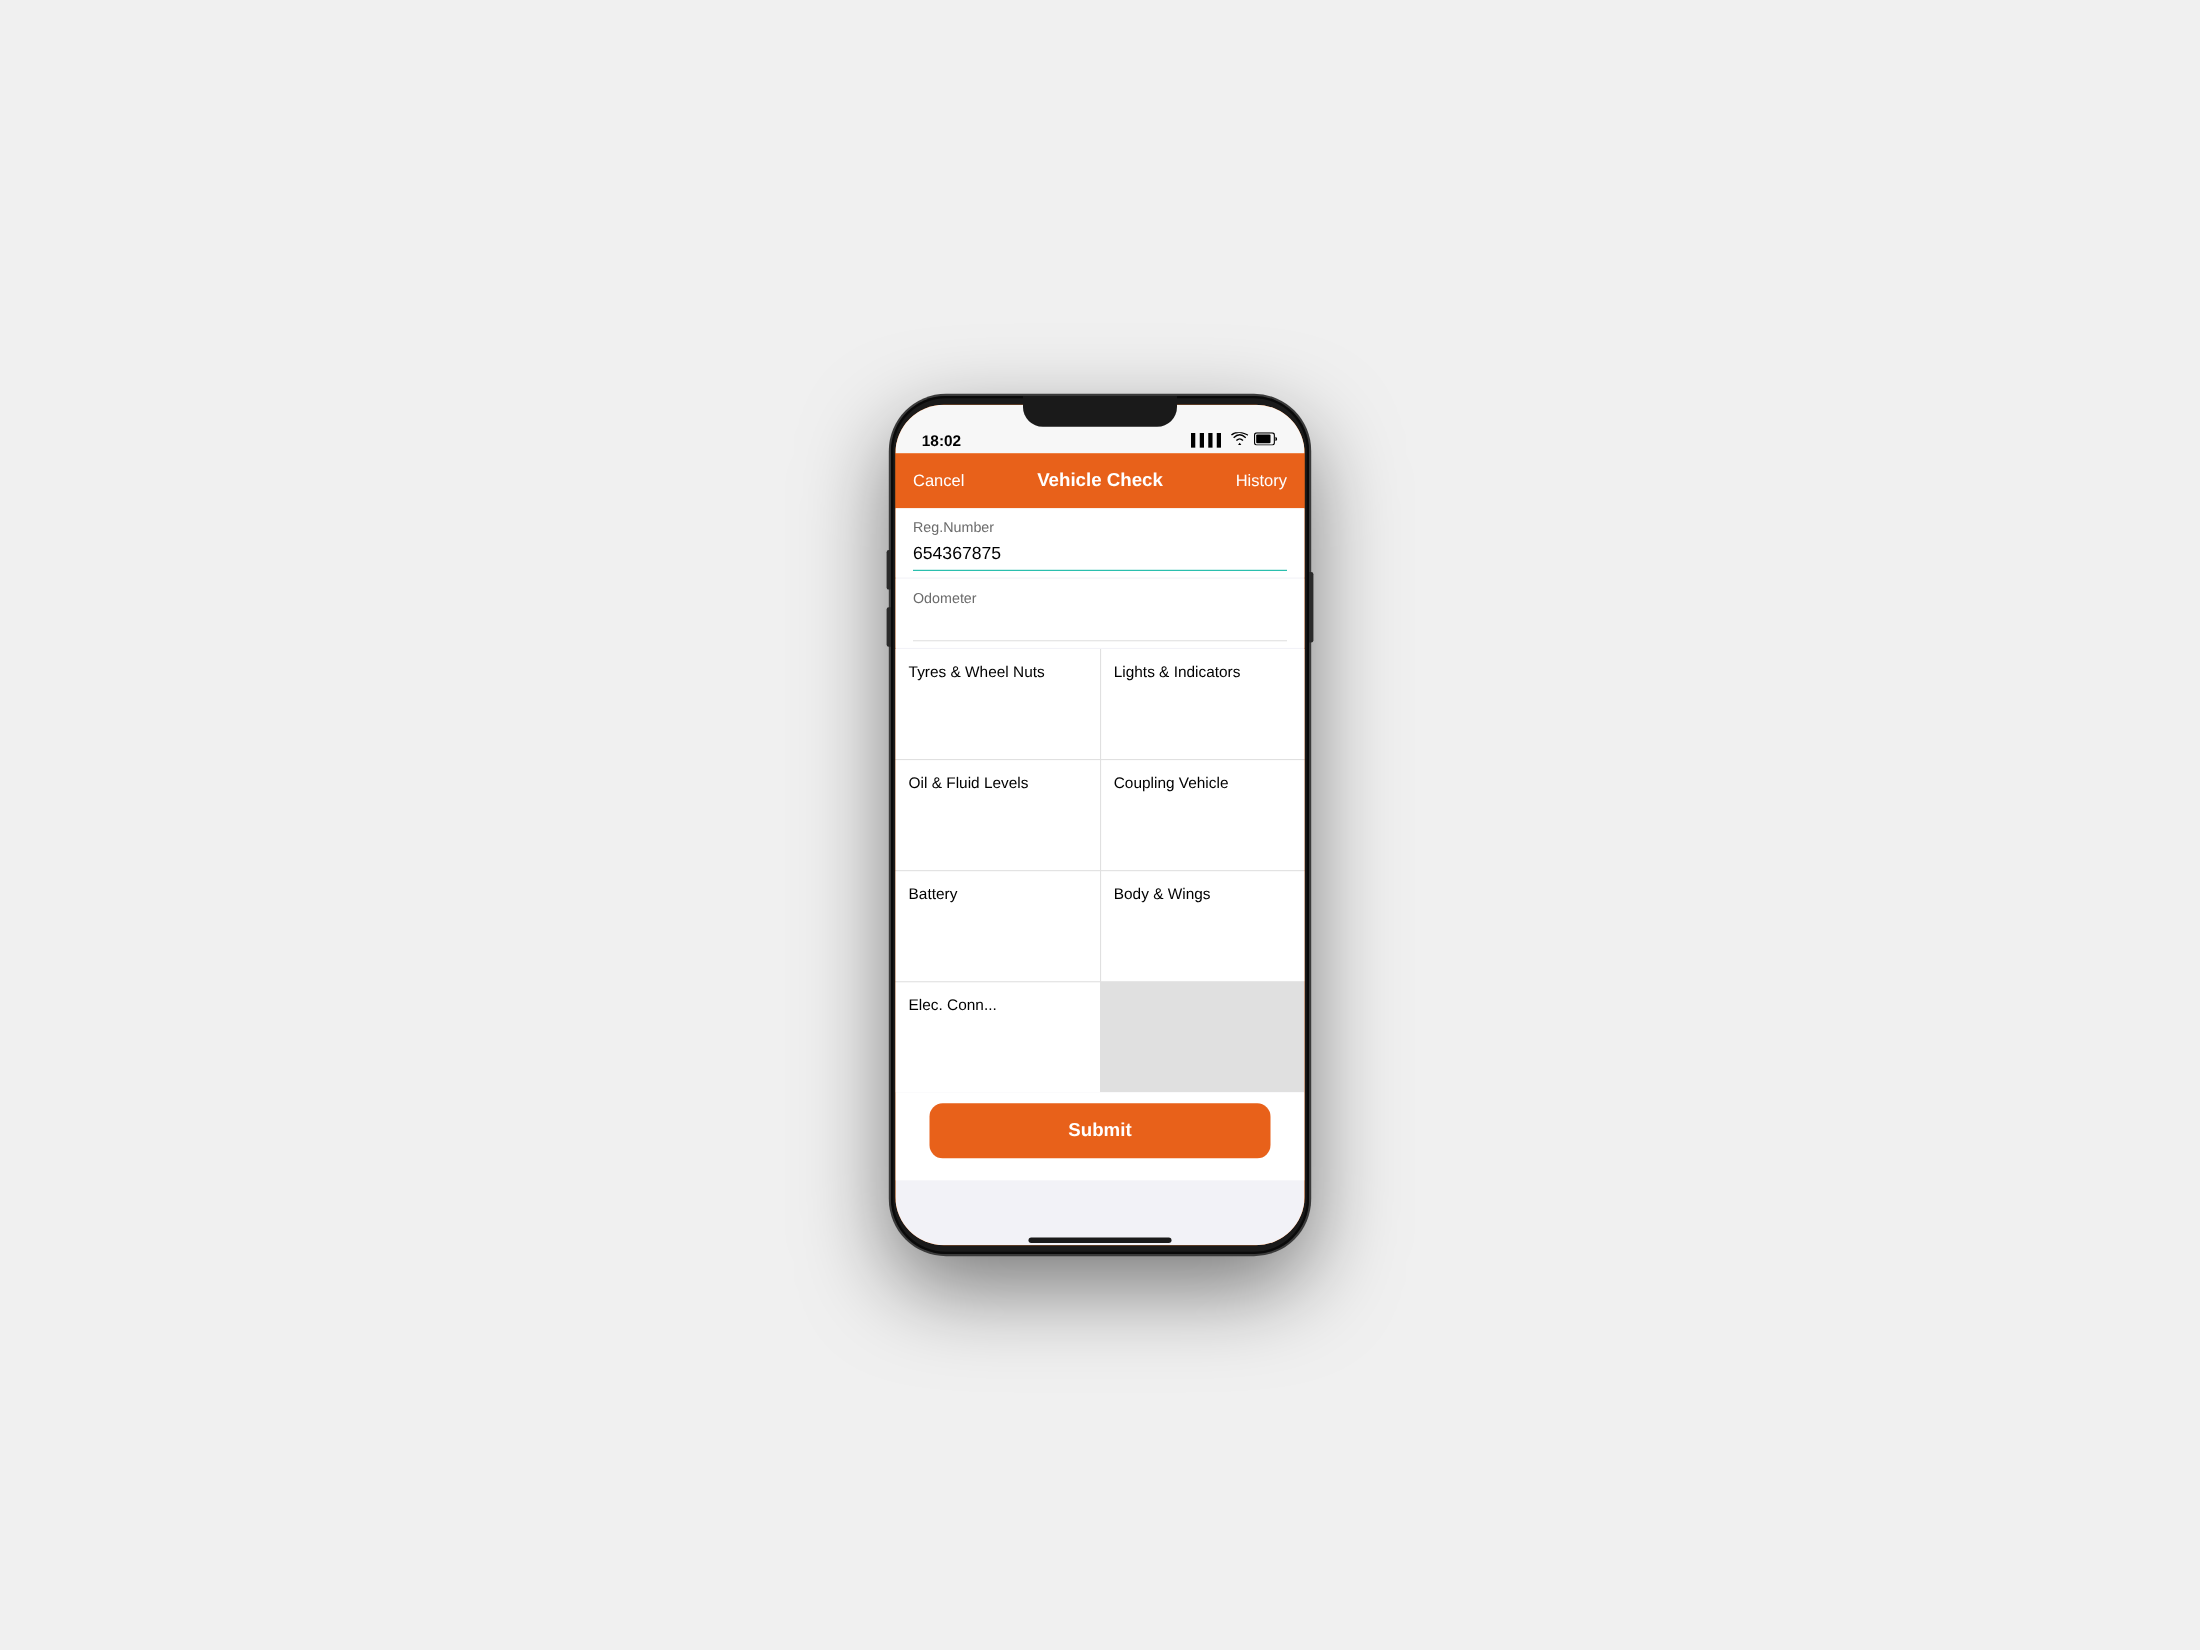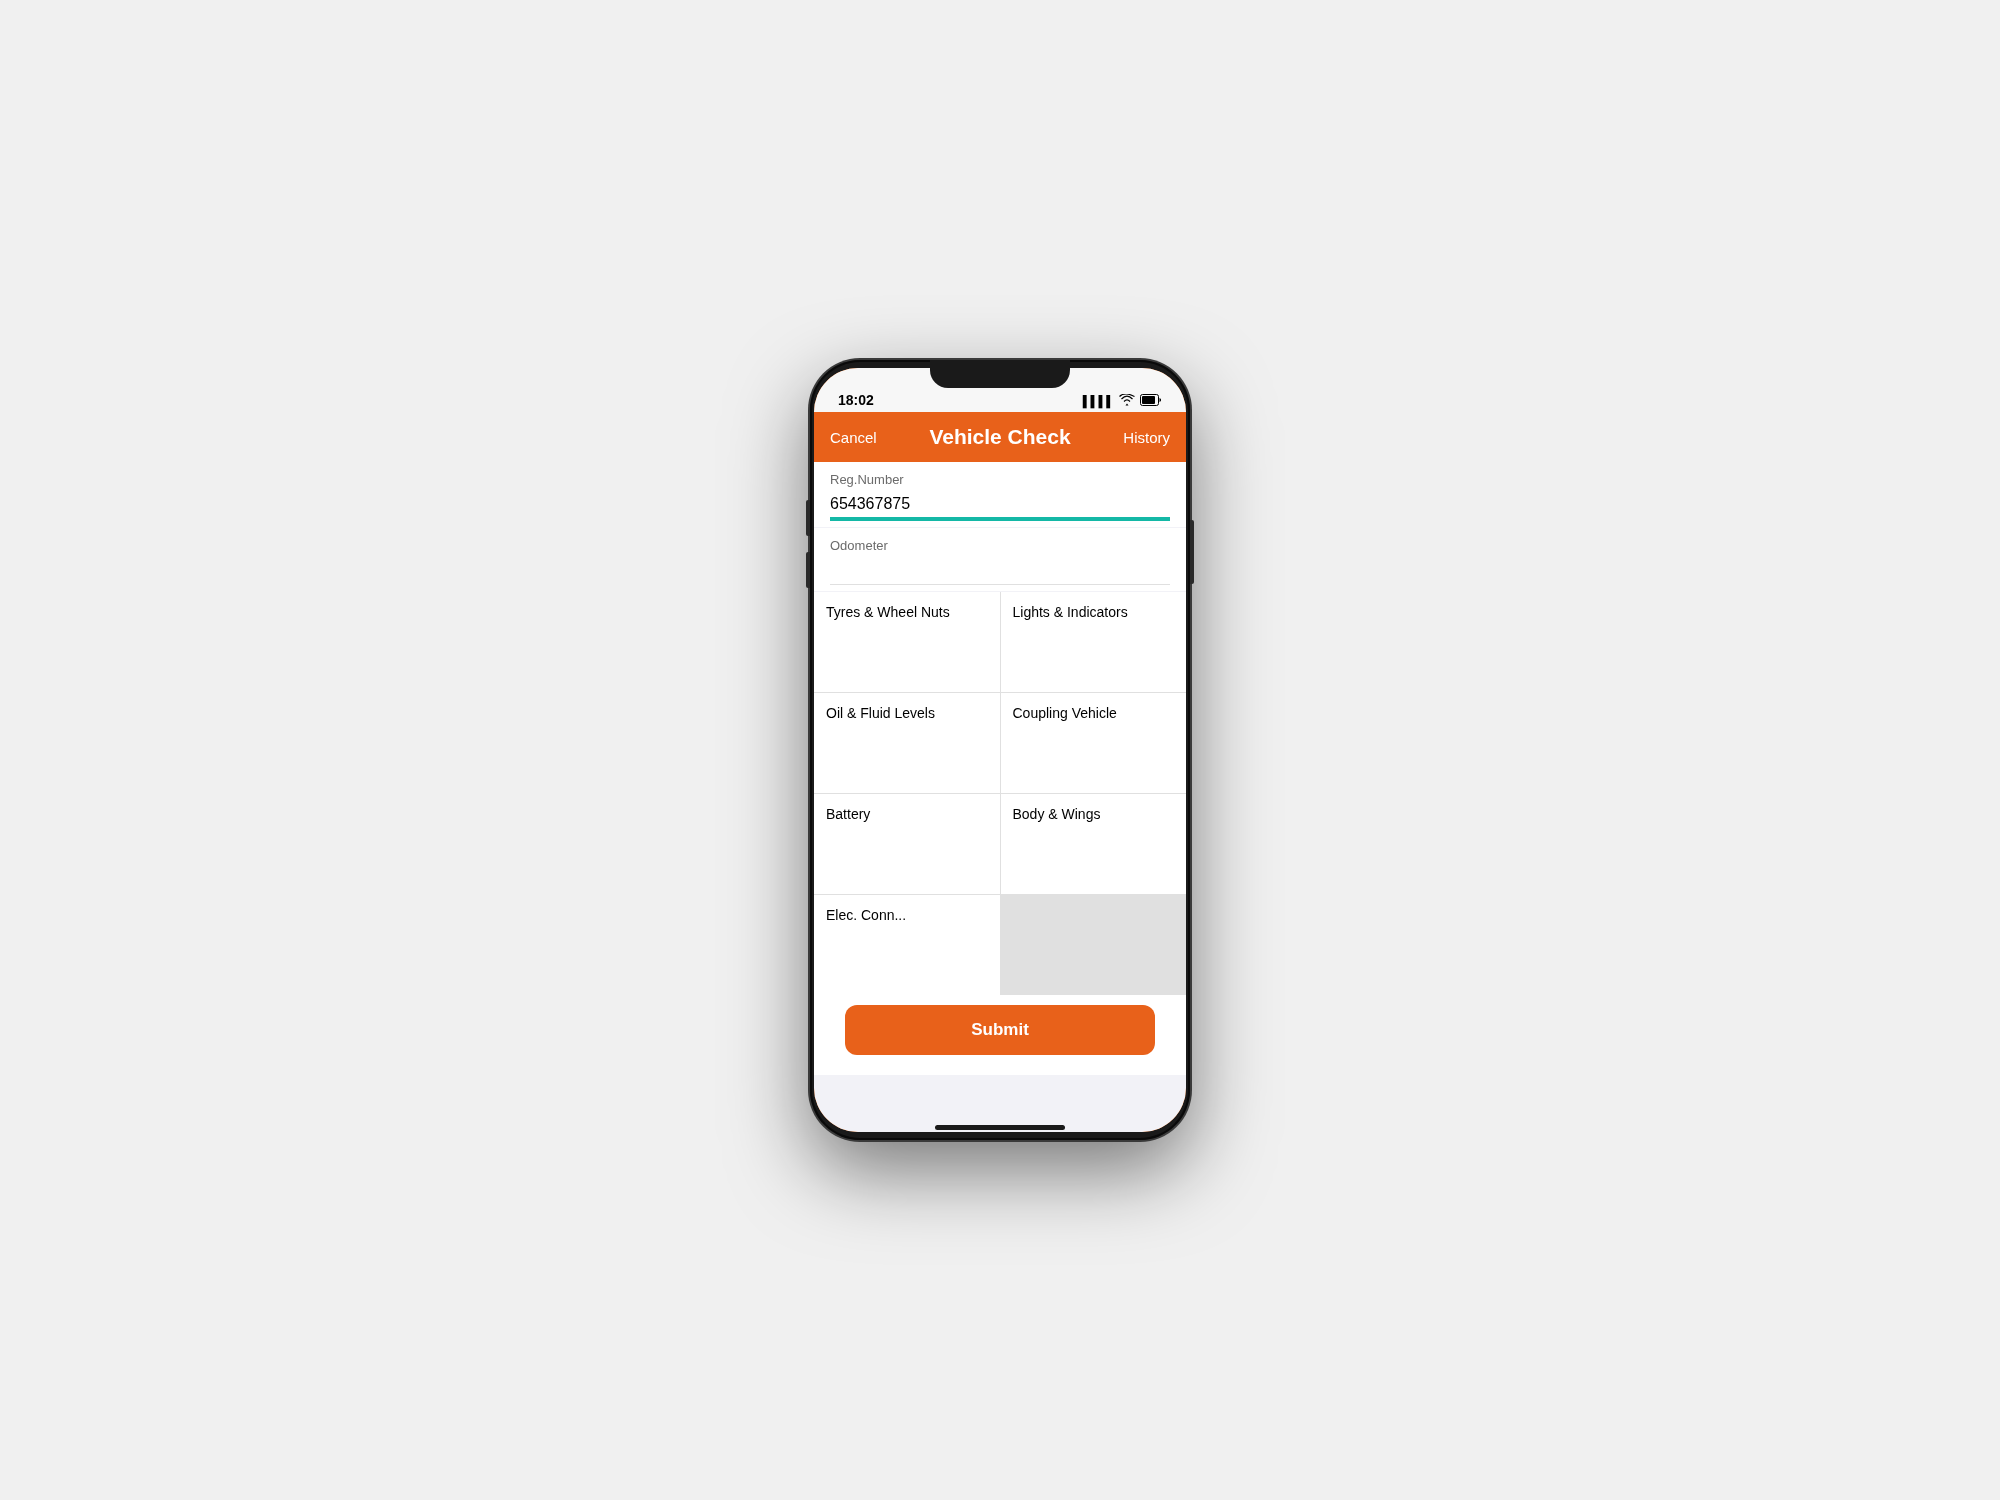--- a/index.html
+++ b/index.html
@@ -105,21 +105,21 @@
     }
 
     .nav-cancel {
       color: white;
       font-size: 15px;
       font-weight: 400;
     }
 
     .nav-title {
       color: white;
-      font-size: 21px;
+      font-size: 17px;
       font-weight: 600;
     }
 
     .nav-history {
       color: white;
       font-size: 15px;
       font-weight: 400;
     }
 
     
@@ -140,21 +140,21 @@
     .field-label {
       font-size: 13px;
       color: #6b6b6b;
       margin-bottom: 4px;
     }
 
     .field-input {
       font-size: 16px;
       color: #000;
       padding: 4px 0;
-      border-bottom: 4px solid #14b8a6;
+      border-bottom: 1px solid #14b8a6;
       min-height: 28px;
     }
 
     .field-input-empty {
       min-height: 28px;
       border-bottom: 1px solid #e0e0e0;
     }
 
     
     .check-grid {

